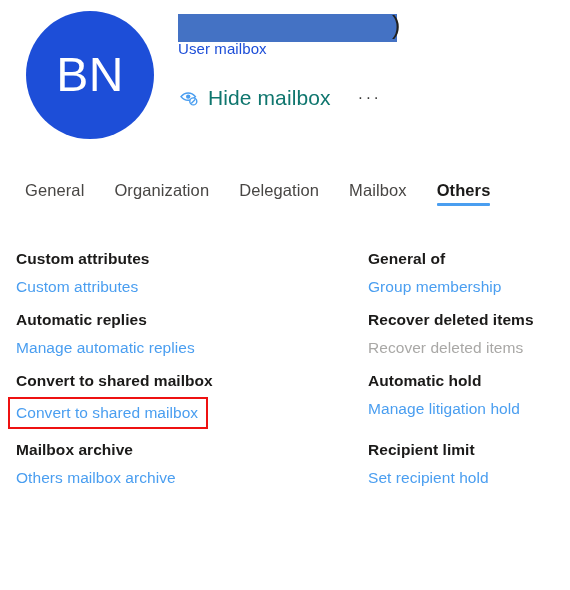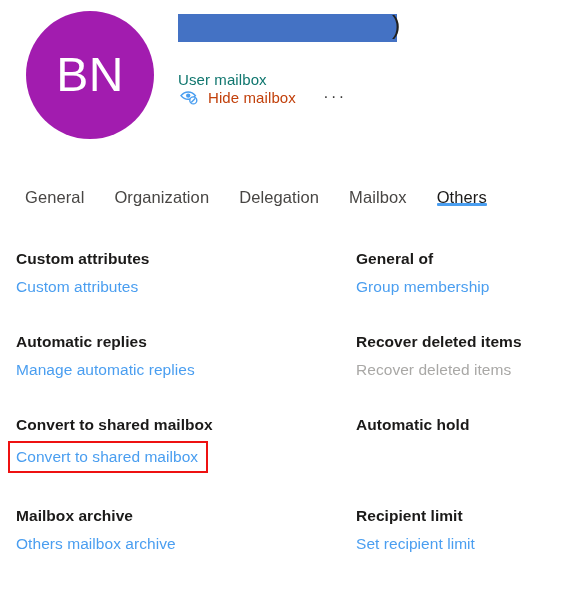--- a/index.html
+++ b/index.html
@@ -25,21 +25,21 @@
     width: 570px;
     height: 150px;
   }
   .avatar {
     position: absolute;
     left: 26px;
     top: 11px;
     width: 128px;
     height: 128px;
     border-radius: 50%;
-    background: #a21caf;
+    background: #1d4ed8;
     display: flex;
     align-items: center;
     justify-content: center;
   }
   .avatar-initials {
     color: #ffffff;
     font-size: 48px;
     font-weight: 400;
     letter-spacing: 0.5px;
     line-height: 1;
@@ -68,23 +68,23 @@
     position: absolute;
     left: 214px;
     top: -1px;
     font-size: 25px;
     color: #201f1e;
     font-family: "Liberation Sans", sans-serif;
   }
   .mailbox-type {
     position: absolute;
     left: 0;
-    top: 59px;
+    top: 28px;
     font-size: 15px;
-    color: #0f766e;
+    color: #1d4ed8;
     letter-spacing: 0.1px;
   }
 
   
   .command-bar {
     position: absolute;
     left: 178px;
     top: 86px;
     display: flex;
     align-items: center;
@@ -99,22 +99,22 @@
   .cmd-icon {
     display: inline-flex;
     align-items: center;
     justify-content: center;
     width: 22px;
     height: 22px;
     margin-right: 8px;
     flex: 0 0 auto;
   }
   .cmd-label {
-    font-size: 15px;
-    color: #c2410c;
+    font-size: 21px;
+    color: #0f766e;
     letter-spacing: 0.1px;
   }
   .cmd-overflow {
     display: flex;
     align-items: center;
     justify-content: center;
     width: 26px;
     height: 22px;
     cursor: pointer;
     font-size: 16px;
@@ -131,33 +131,33 @@
     width: 560px;
     height: 40px;
     display: flex;
     align-items: flex-start;
   }
   .tab {
     position: relative;
     padding: 0 15px;
     height: 36px;
     display: flex;
-    align-items: flex-end;
+    align-items: center;
     cursor: pointer;
   }
   .tab-label {
     font-size: 16.5px;
     color: #484644;
     font-weight: 400;
     letter-spacing: 0.1px;
     line-height: 22px;
   }
   .tab.active .tab-label {
     color: #1b1a19;
-    font-weight: normal;
+    font-weight: bold;
   }
   .tab-underline {
     position: absolute;
     left: 15px;
     right: 15px;
     top: 31px;
     height: 3px;
     background: #4a9ef0;
     border-radius: 1px;
   }
@@ -166,20 +166,21 @@
   .content {
     position: absolute;
     left: 16px;
     top: 248px;
     width: 554px;
   }
   .grid {
     display: grid;
     grid-template-columns: 340px 1fr;
     grid-row-gap: 34px;
+    gap: 12px;
   }
   .section {
     position: relative;
   }
   .section-title {
     font-size: 15.5px;
     font-weight: bold;
     color: #1b1a19;
     letter-spacing: 0.05px;
     line-height: 21px;
@@ -284,26 +285,27 @@
       <a class="section-link disabled">Recover deleted items</a>
     </div>
 
     <div class="section">
       <div class="section-title">Convert to shared mailbox</div>
       <a class="section-link highlighted">Convert to shared mailbox</a>
     </div>
 
     <div class="section">
       <div class="section-title">Automatic hold</div>
+      <a class="section-link">Manage litigation hold</a>
     </div>
 
     <div class="section">
       <div class="section-title">Mailbox archive</div>
       <a class="section-link">Others mailbox archive</a>
     </div>
 
     <div class="section">
       <div class="section-title">Recipient limit</div>
-      <a class="section-link">Set recipient limit</a>
+      <a class="section-link">Set recipient hold</a>
     </div>
 
   </div>
 </div>
 
 </body></html>

